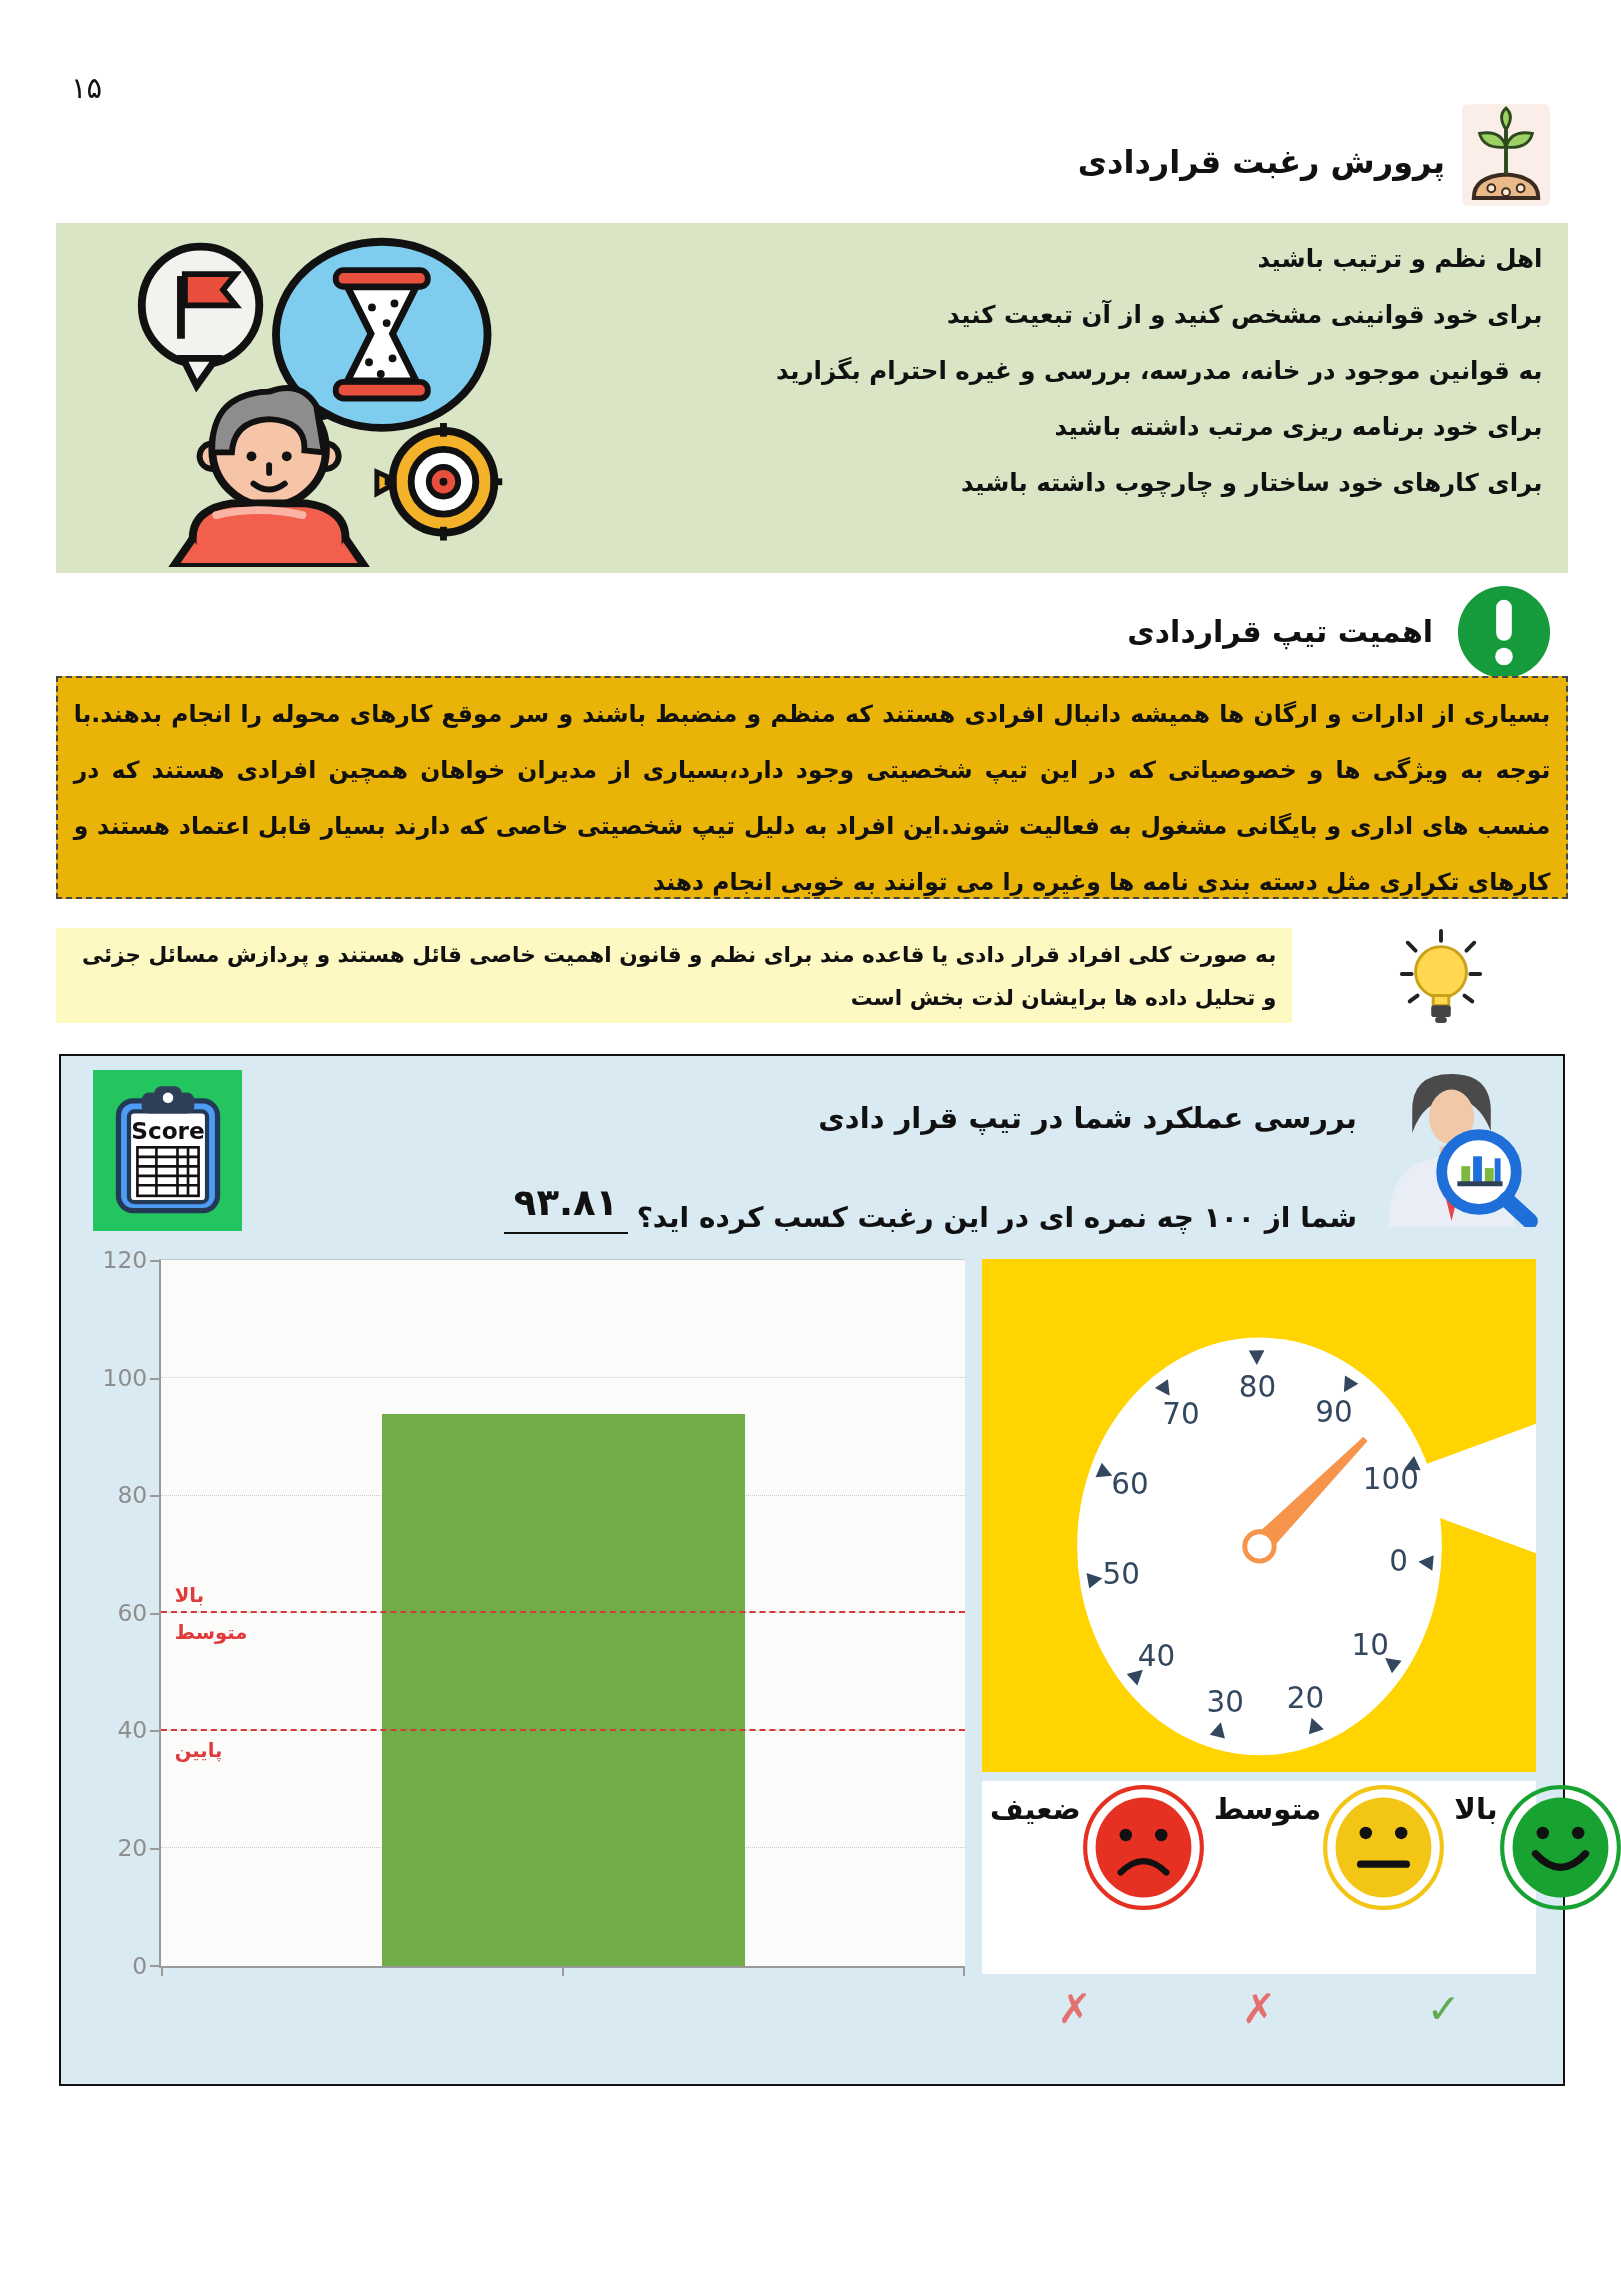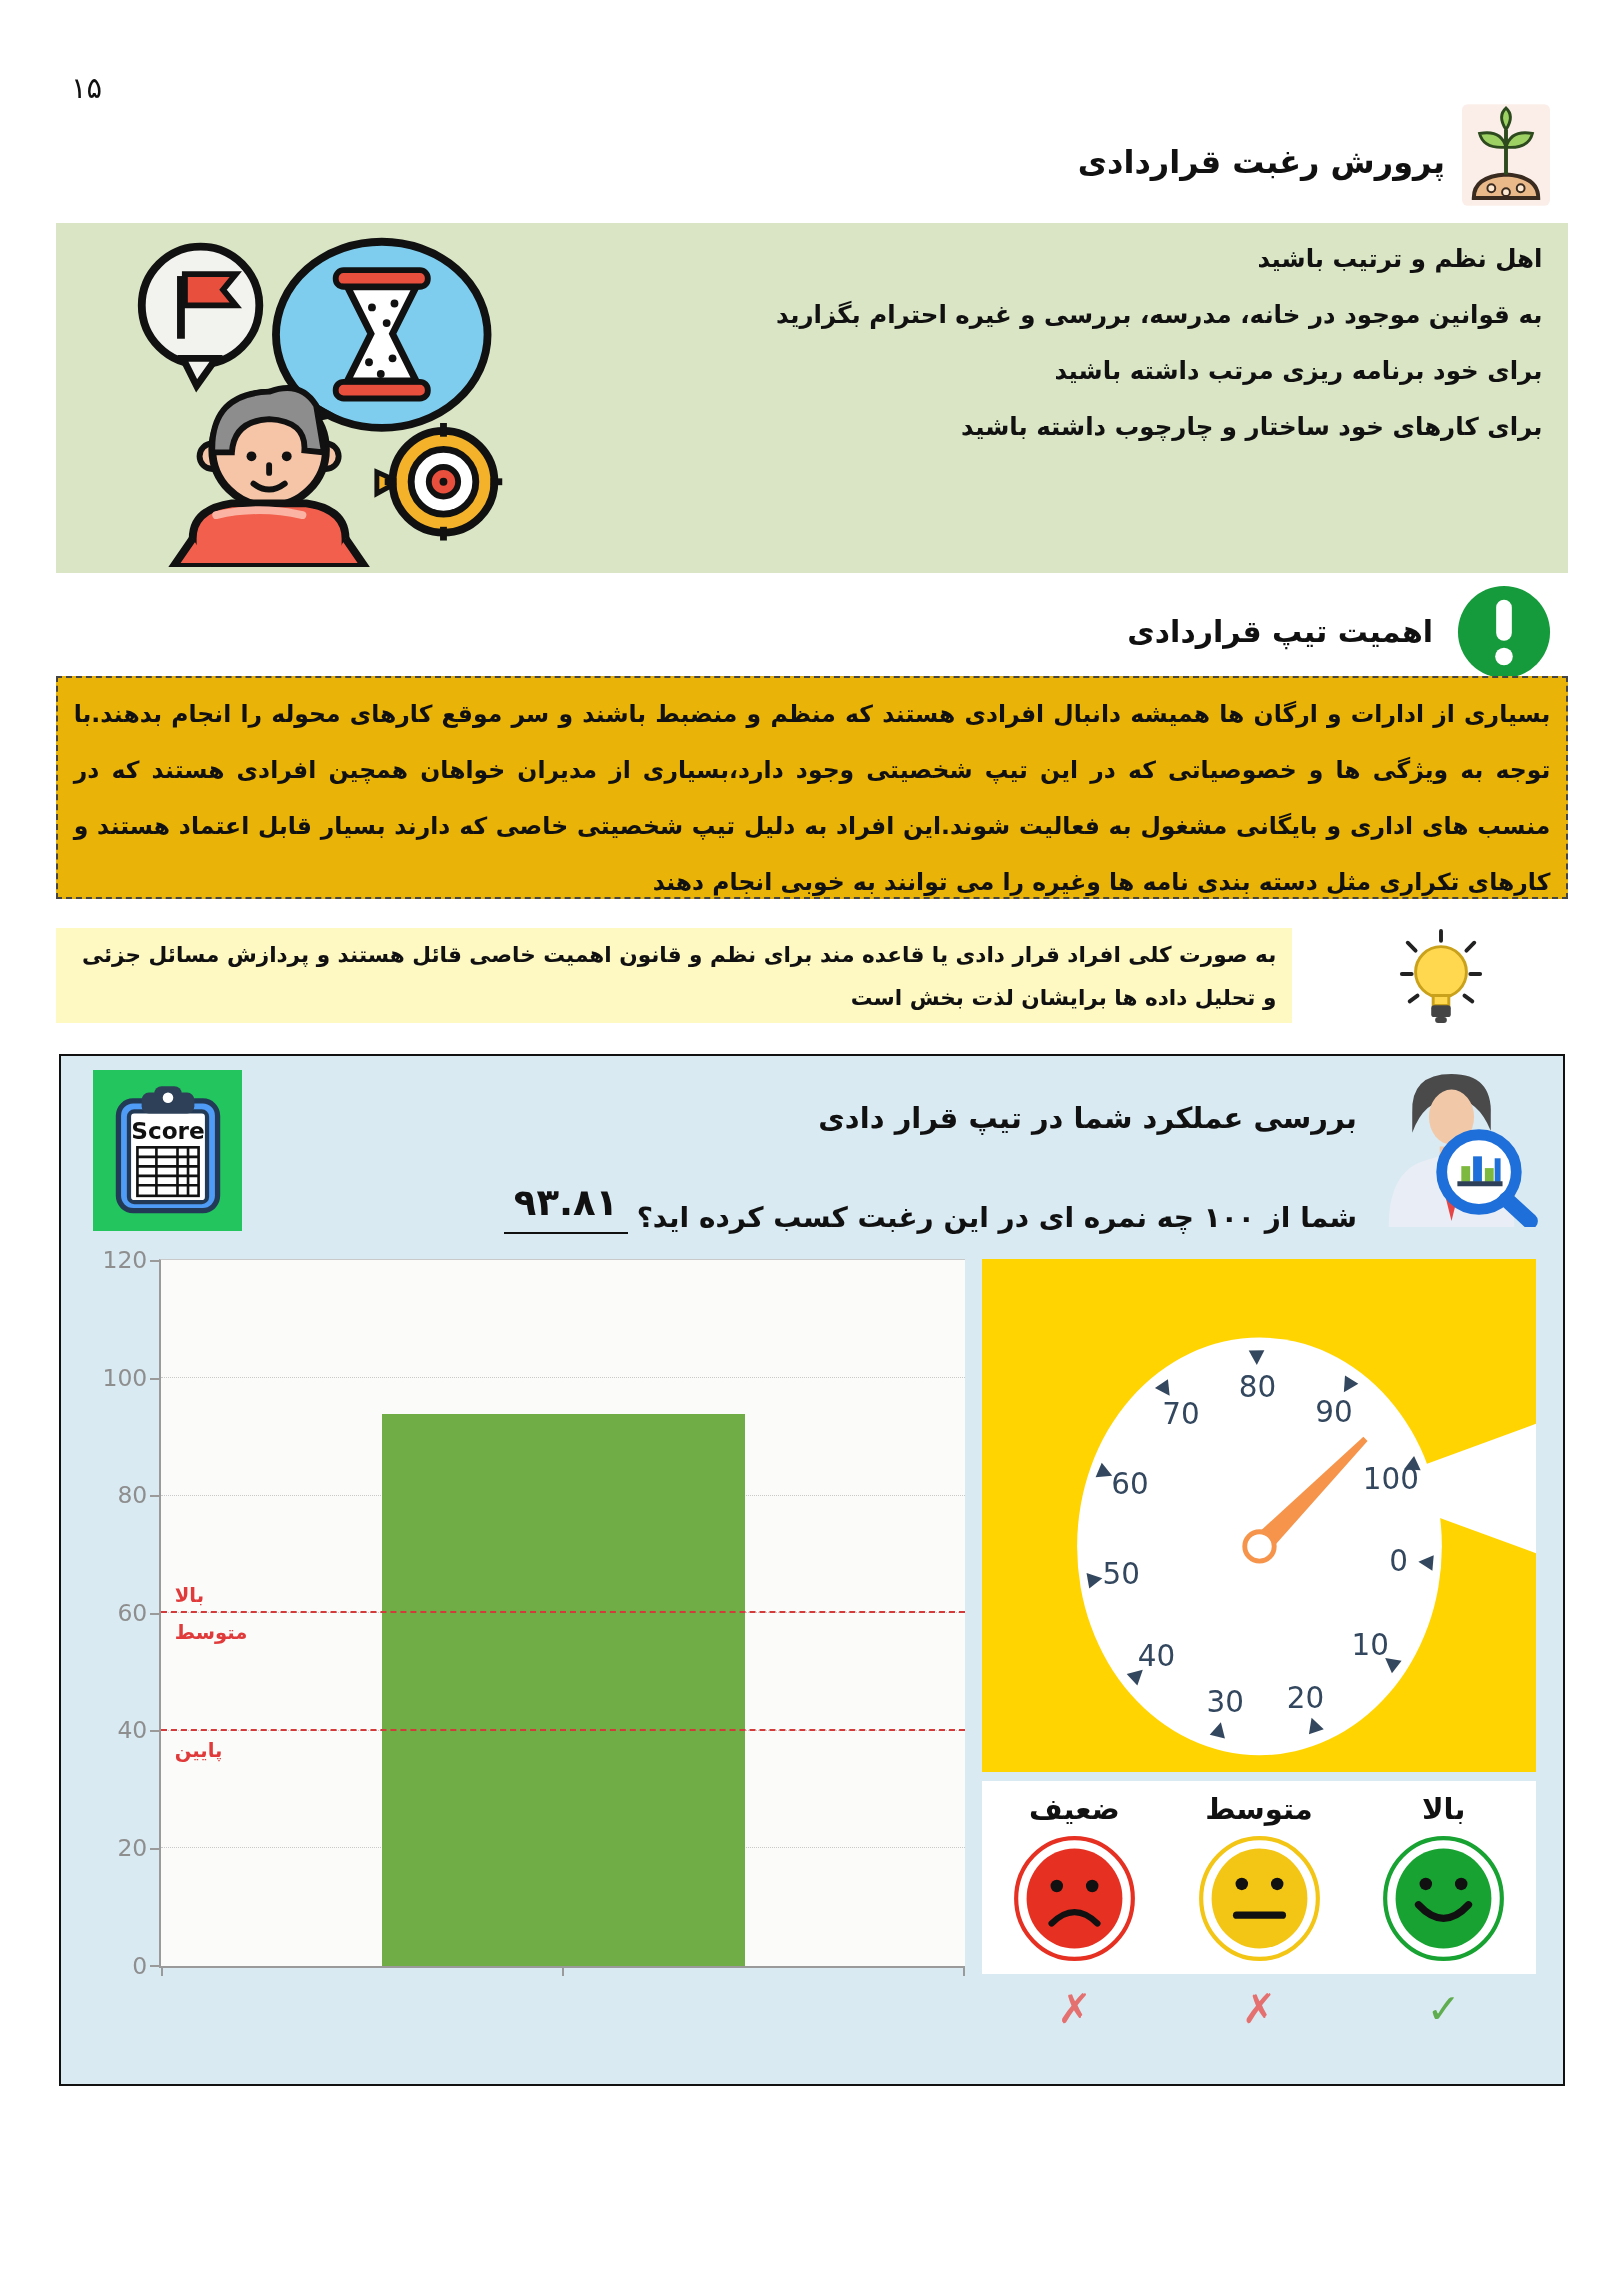--- a/index.html
+++ b/index.html
@@ -41,21 +41,21 @@
   .ref-above{left:13.7px;bottom:5.9px;}
   .ref-below{left:13.7px;top:7.8px;}
   .ytick{position:absolute;right:100%;margin-right:13.7px;width:59px;text-align:right;font-size:23.5px;color:#8e8e8e;height:29px;line-height:29px;}
   .ytick::after{content:"";position:absolute;right:-11.8px;top:13.7px;width:8.8px;height:2px;background:#9a9a9a;}
   .xtick{position:absolute;bottom:-9.8px;width:2px;height:7.8px;background:#9a9a9a;}
   .xlabel{position:absolute;left:98px;width:804px;top:933px;text-align:center;font-size:22.5px;color:#333;direction:rtl;}
   
   .gauge{position:absolute;left:921px;top:203px;width:554px;height:513px;background:#ffd400;}
   
   .smiley-card{position:absolute;left:921px;top:725px;width:554px;height:193px;background:#fff;display:flex;}
-  .smiley-col{flex:1;display:flex;flex-direction:column;align-items:center;}
+  .smiley-col{flex:1;display:flex;align-items:flex-start;padding-left:8px;}
   .smiley-label{font-size:29px;font-weight:bold;color:#111;height:51px;line-height:57px;}
   .marks{position:absolute;left:921px;top:929px;width:554px;display:flex;}
   .mark{flex:1;text-align:center;font-size:41px;font-weight:bold;}
   .mark.x{color:#e57070;}
   .mark.ok{color:#5fad4e;}
 </style>
 </head>
 <body>
 
 <div class="page">
@@ -117,20 +117,21 @@
         <circle cx="368" cy="258" r="15" fill="#e94f3d" stroke="#111" stroke-width="6"></circle>
         <circle cx="368" cy="258" r="4" fill="#111"></circle>
         <line x1="368" y1="198" x2="368" y2="212" stroke="#111" stroke-width="7"></line>
         <line x1="368" y1="304" x2="368" y2="318" stroke="#111" stroke-width="7"></line>
         <line x1="308" y1="258" x2="320" y2="258" stroke="#111" stroke-width="7"></line>
         <line x1="416" y1="258" x2="428" y2="258" stroke="#111" stroke-width="7"></line>
       </svg>
     </div>
     <div class="green-list rtl">
       <div>اهل نظم و ترتیب باشید</div>
+      <div>برای خود قوانینی مشخص کنید و از آن تبعیت کنید</div>
       <div>به قوانین موجود در خانه، مدرسه، بررسی و غیره احترام بگزارید</div>
       <div>برای خود برنامه ریزی مرتب داشته باشید</div>
       <div>برای کارهای خود ساختار و چارچوب داشته باشید</div>
     </div>
   </div>
 
   <div class="abs h2-icon">
     <svg width="96" height="96" viewBox="0 0 98 98">
       <circle cx="49" cy="49" r="47" fill="#169b3c"></circle>
       <rect x="41" y="16" width="16" height="42" rx="8" fill="#fff"></rect>

